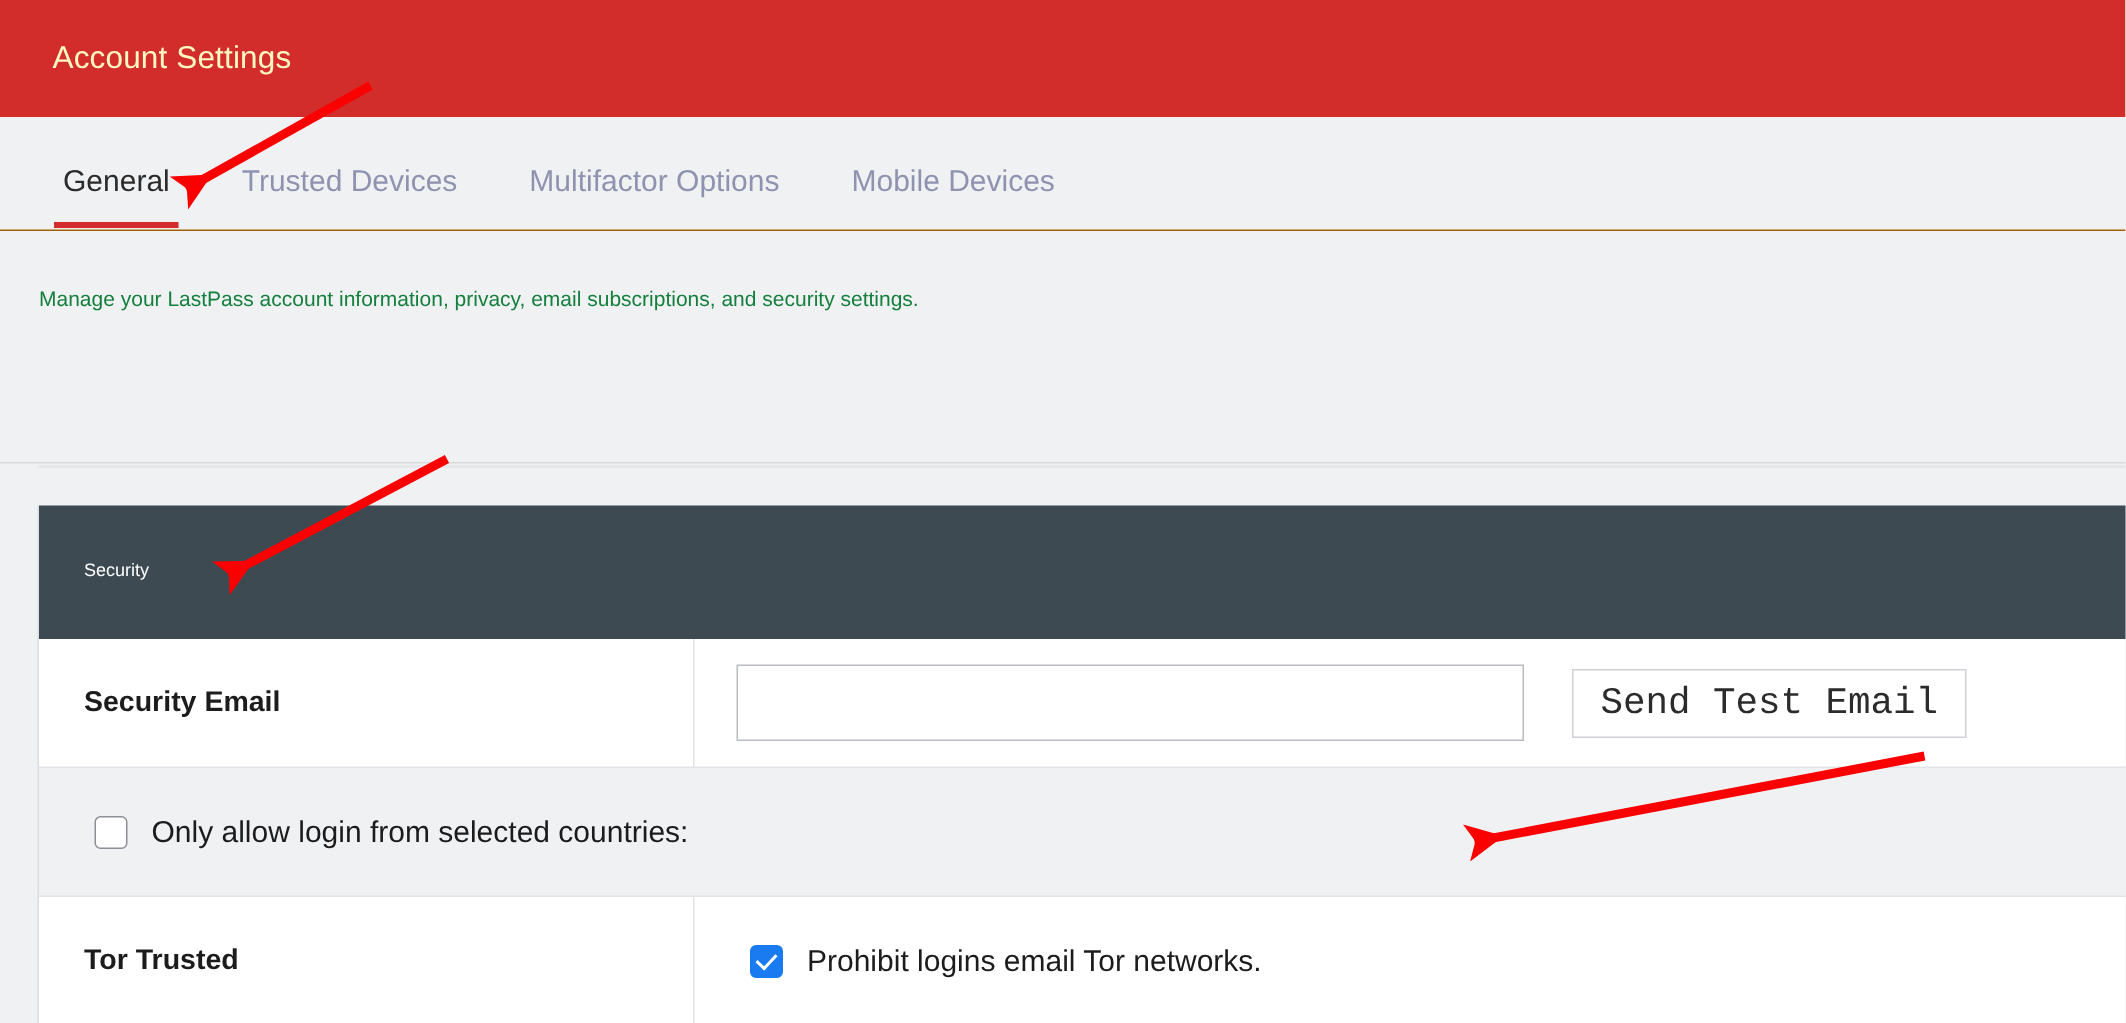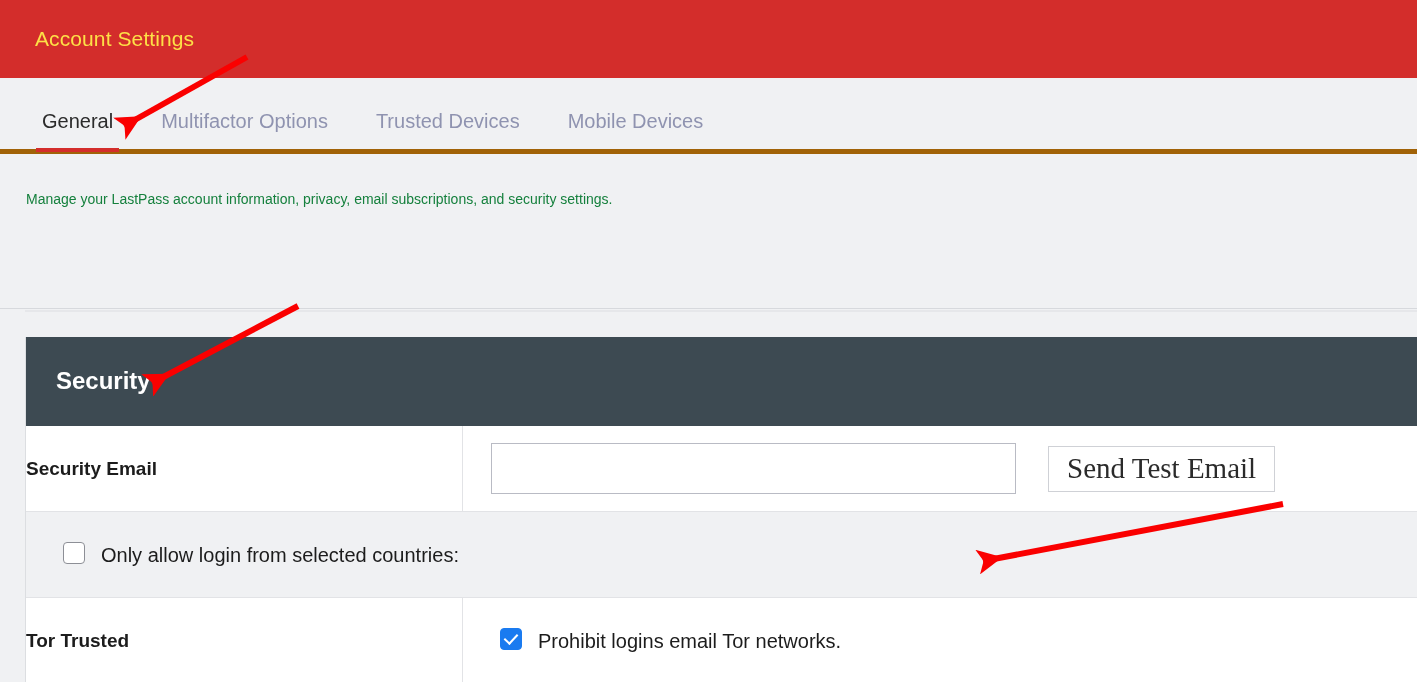--- a/index.html
+++ b/index.html
@@ -21,34 +21,34 @@
     left: 0; top: 0;
     width: 1417px;
     height: 78px;
     background: #d32d2b;
     box-sizing: border-box;
   }
   .topbar-title {
     position: absolute;
     left: 35px;
     top: 25px;
-    color: #fde047;
+    color: #fef9c3;
     font-size: 21px;
     line-height: 28px;
     letter-spacing: 0.1px;
   }
 
   
   .tabstrip {
     position: absolute;
     left: 0; top: 78px;
     width: 1417px;
     height: 76px;
     background: #f0f1f3;
-    border-bottom: 5px solid #a16207;
+    border-bottom: 1px solid #a16207;
     box-sizing: border-box;
   }
   .tabs {
     position: absolute;
     left: 18px;
     top: 0;
     height: 76px;
     display: flex;
     align-items: flex-start;
   }
@@ -114,38 +114,38 @@
   .card-header {
     background: #3d4a52;
     height: 89px;
     position: relative;
   }
   .card-header-title {
     position: absolute;
     left: 30px;
     top: 30px;
     color: #ffffff;
-    font-size: 24px;
+    font-size: 12px;
     line-height: 27px;
-    font-weight: bold;
   }
 
   .row {
     display: flex;
     align-items: center;
     border-bottom: 1px solid #e2e3e6;
     box-sizing: border-box;
     min-height: 86px;
   }
   .row.white { background: #ffffff; }
   .row.gray  { background: #f0f1f3; }
 
   .row-label {
     width: 437px;
     flex: 0 0 437px;
+    padding-left: 30px;
     box-sizing: border-box;
     font-size: 19px;
     font-weight: bold;
     color: #1c1c1c;
     align-self: stretch;
     display: flex;
     align-items: center;
     border-right: 1px solid #e2e3e6;
   }
   .row-content {
@@ -168,31 +168,31 @@
     padding: 0 10px;
     color: #2b2b2b;
     outline: none;
   }
   .send-test-btn {
     margin-left: 32px;
     height: 46px;
     padding: 0 18px;
     background: #ffffff;
     border: 1px solid #cfd1d6;
-    font-family: Liberation Serif, serif;
-    font-size: 29px;
+    font-family: Liberation Mono, monospace;
+    font-size: 25px;
     color: #2b2b2b;
     cursor: pointer;
     white-space: nowrap;
   }
 
   
   .check-line {
     display: flex;
-    align-items: flex-start;
+    align-items: center;
     margin-left: 9px;
   }
   .cb {
     width: 22px;
     height: 22px;
     flex: 0 0 22px;
     box-sizing: border-box;
     border-radius: 4px;
     position: relative;
     cursor: pointer;
@@ -239,24 +239,24 @@
 <div class="topbar">
   <div class="topbar-title">Account Settings</div>
 </div>
 
 <div class="tabstrip">
   <div class="tabs">
     <div class="tab active">
       <span>General</span>
     </div>
     <div class="tab">
+      <span>Trusted Devices</span>
+    </div>
+    <div class="tab">
       <span>Multifactor Options</span>
-    </div>
-    <div class="tab">
-      <span>Trusted Devices</span>
     </div>
     <div class="tab">
       <span>Mobile Devices</span>
     </div>
   </div>
 </div>
 
 <div class="description">Manage your LastPass account information, privacy, email subscriptions, and security settings.</div>
 
 <div class="section-divider"></div>

